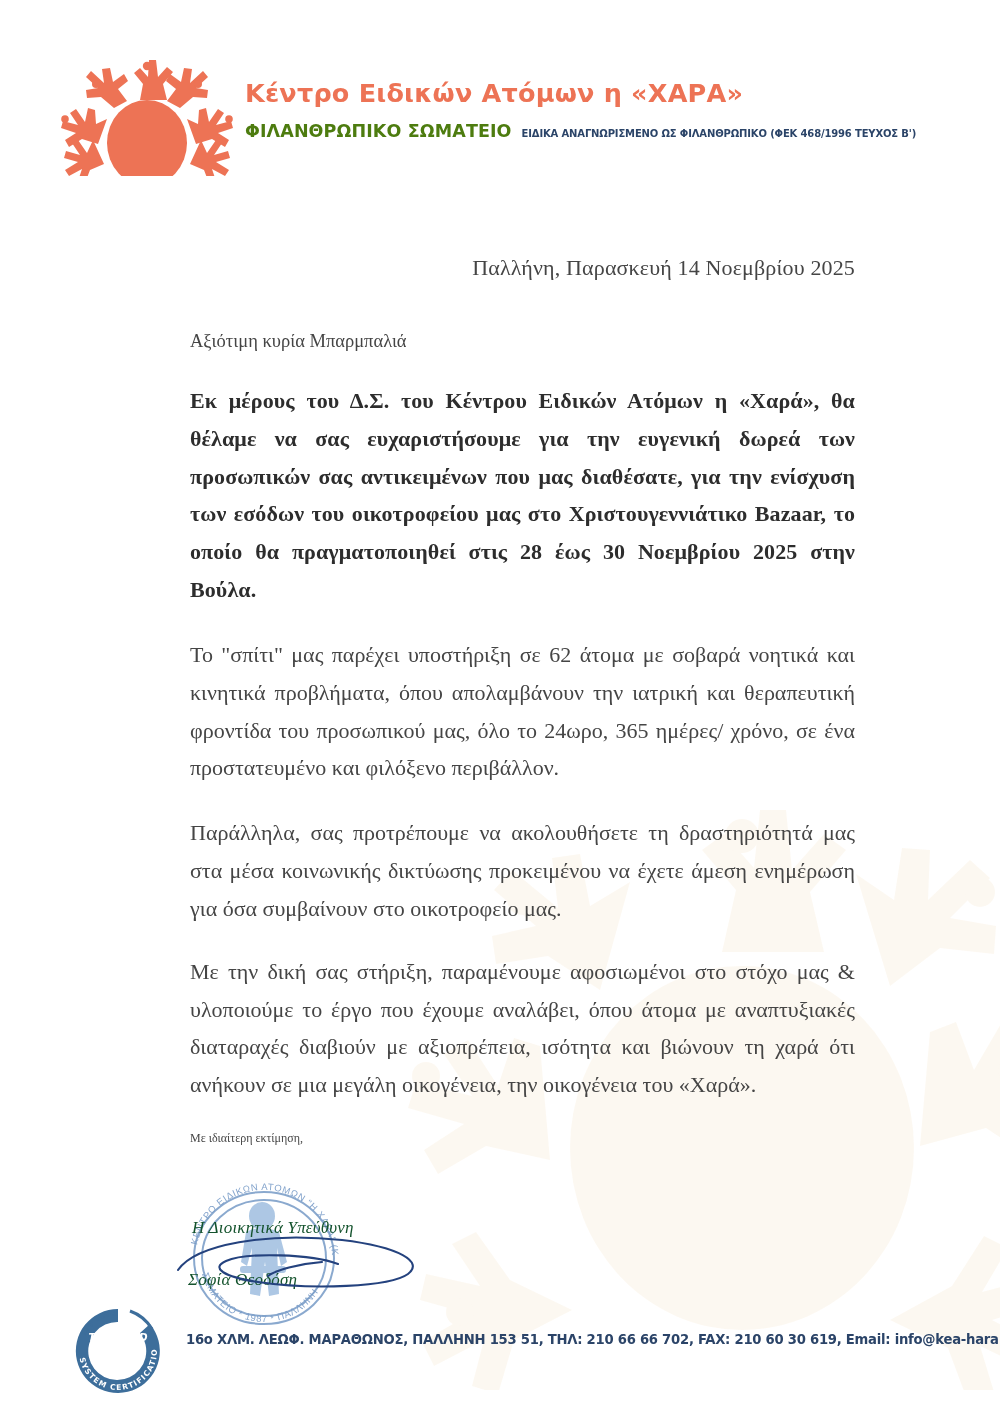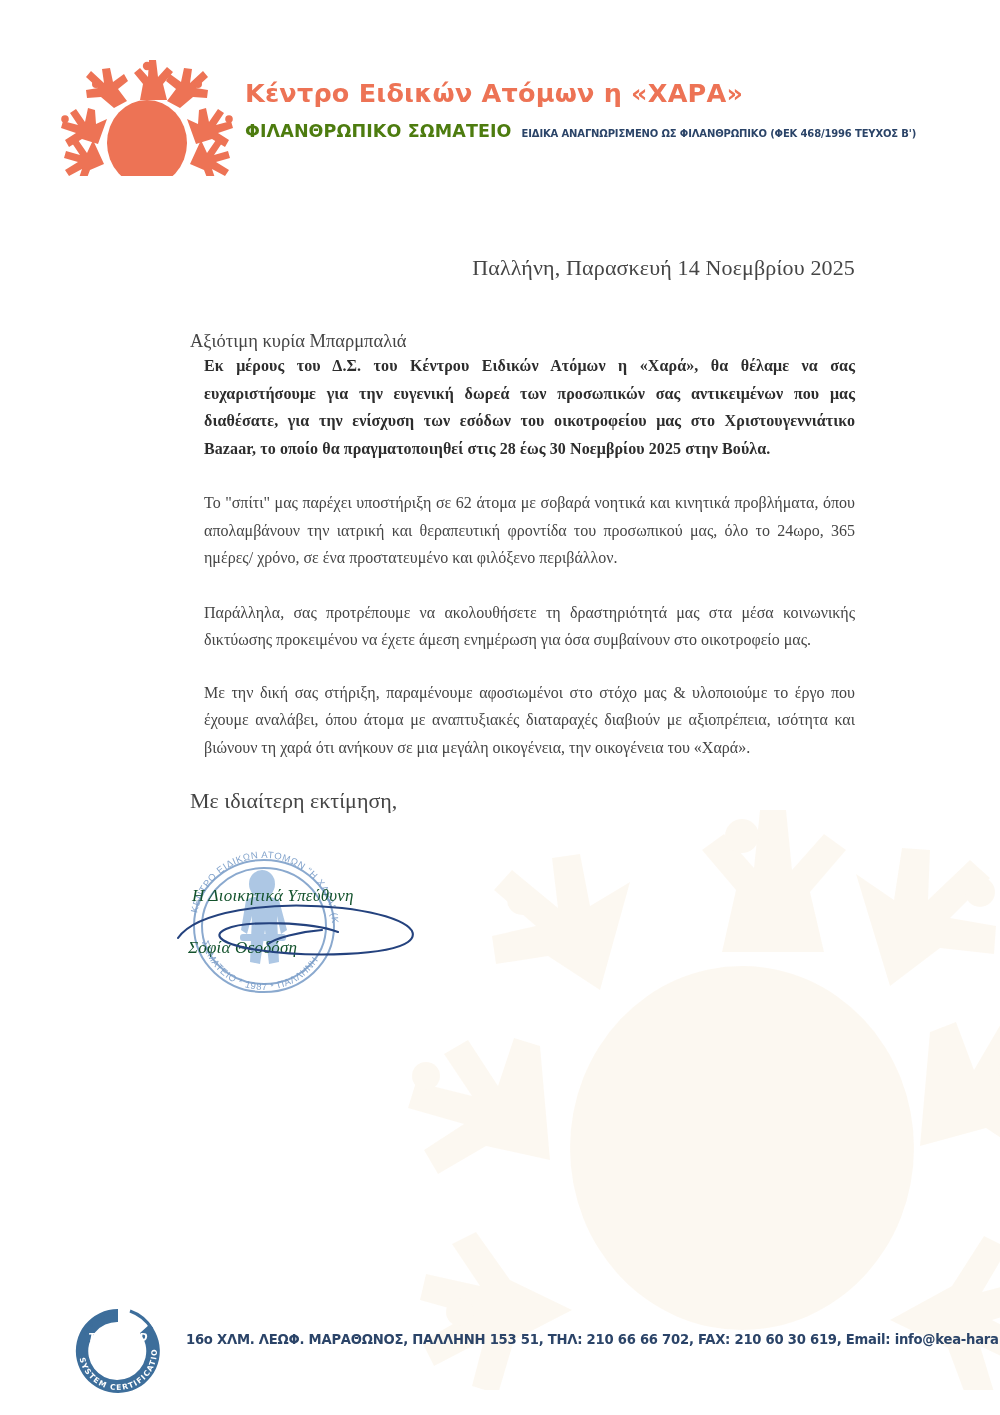--- a/index.html
+++ b/index.html
@@ -94,36 +94,37 @@
   .dateline {
     text-align: right;
     font-size: 22px;
     color: #454545;
     letter-spacing: 0.15px;
     margin-bottom: 50px;
   }
   .salutation {
     font-size: 18.5px;
     color: #454545;
+    margin-bottom: 30px;
   }
   p.para {
-    margin: 0 0 27px 14px;
-    font-size: 16px;
+    margin: 0 0 27px 0;
+    font-size: 22px;
     line-height: 1.72;
     text-align: justify;
     color: #454545;
   }
   p.para.bold {
     font-weight: bold;
     color: #2d2d2d;
     letter-spacing: 0.1px;
   }
   p.para.last-of-group { margin-bottom: 25px; }
   .closing {
-    font-size: 22px;
+    font-size: 12px;
     color: #454545;
     margin-top: 16px;
   }
 
   
   .sig-area {
     position: relative;
     margin-top: 30px;
     height: 175px;
     width: 340px;

